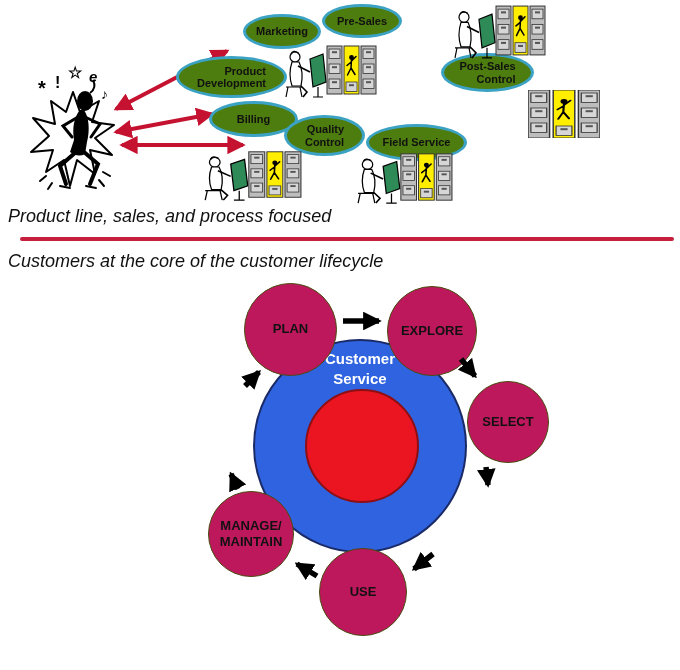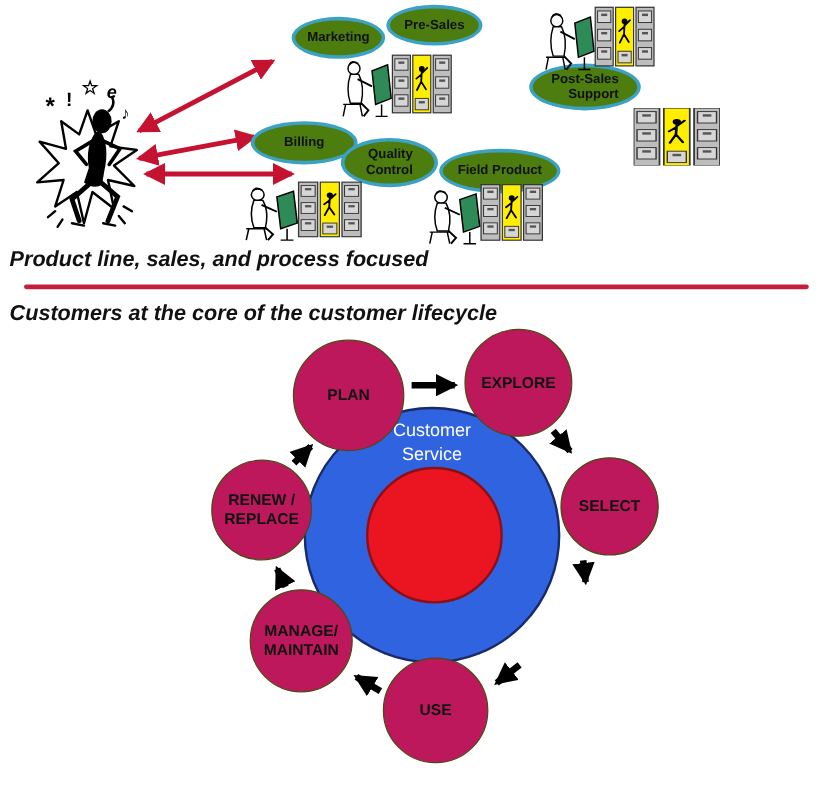--- a/index.html
+++ b/index.html
@@ -6,34 +6,34 @@
   .stage{position:relative;width:680px;height:670px;background:#fff;overflow:hidden;
          font-family:"Liberation Sans",sans-serif;}
   .abs{position:absolute;}
   svg{display:block;}
   
   .oval{position:absolute;background:#4d7c0f;border:3px solid #3ba2c4;border-radius:50%;
         display:flex;align-items:center;justify-content:center;text-align:right;
         font-weight:bold;font-size:11px;line-height:1.1;color:#111;
         white-space:pre-line;box-sizing:border-box;z-index:3;}
   
-  .caption{position:absolute;left:8px;width:660px;font-size:18px;font-weight:bold;
+  .caption{position:absolute;left:8px;width:660px;font-size:18px;font-weight:normal;
            font-style:italic;color:#111;z-index:6;}
   .divider{position:absolute;left:20px;top:237px;width:654px;height:4px;
            background:#c41f3c;border-radius:2px;z-index:6;}
   
   .circ{position:absolute;border-radius:50%;box-sizing:border-box;display:flex;
         align-items:center;justify-content:center;text-align:center;}
   .ring-blue{left:253px;top:339px;width:214px;height:214px;background:#2f63e0;
              border:2px solid #1a2a66;z-index:1;}
   .core-red{left:305px;top:389px;width:114px;height:114px;background:#ea1520;
             border:2px solid #8d0f14;z-index:2;}
   .stagec{background:#be185d;border:1.5px solid #4a4a10;font-weight:bold;
           font-size:13px;line-height:1.25;color:#111;white-space:pre-line;z-index:3;}
-  .ringlabel{position:absolute;color:#fff;font-weight:normal;text-align:center;
+  .ringlabel{position:absolute;color:#fff;font-weight:bold;text-align:center;
              white-space:pre-line;z-index:2;}
   .clip{z-index:4;}
 </style>
 </head>
 <body>
 
 <div class="stage">
 
   <svg class="abs" style="left:0;top:0;z-index:2" width="680" height="212" viewBox="0 0 680 212">
     <defs>
@@ -100,25 +100,27 @@
       <text x="55" y="88" font-size="16" font-weight="bold">!</text>
       <text x="68" y="78" font-size="16" font-weight="bold">☆</text>
       <text x="89" y="82" font-size="15" font-weight="bold" font-style="italic">e</text>
       <text x="101" y="99" font-size="14" font-weight="bold">♪</text>
     </g>
   </svg>
 
   <div class="oval" style="left:243px;top:14px;width:78px;height:35px"><span>Marketing</span></div>
   <div class="oval" style="left:322px;top:4px;width:80px;height:34px"><span>Pre-Sales</span></div>
   <div class="oval" style="left:441px;top:53px;width:93px;height:39px"><span>Post-Sales
-Support</span></div>
+Control</span></div>
+  <div class="oval" style="left:176px;top:56px;width:111px;height:42px"><span>Product
+Development</span></div>
   <div class="oval" style="left:209px;top:101px;width:89px;height:36px"><span>Billing</span></div>
   <div class="oval" style="left:284px;top:115px;width:81px;height:41px"><span>Quality
 Control</span></div>
-  <div class="oval" style="left:366px;top:124px;width:101px;height:37px"><span>Field Product</span></div>
+  <div class="oval" style="left:366px;top:124px;width:101px;height:37px"><span>Field Service</span></div>
 
   <svg class="abs clip" style="left:283px;top:42px" width="94" height="57" viewBox="0 0 94 57" preserveAspectRatio="none">
       <use href="#cluster"></use>
     </svg>
   <svg class="abs clip" style="left:452px;top:2px" width="94" height="58" viewBox="0 0 94 57" preserveAspectRatio="none">
       <use href="#cluster"></use>
     </svg>
   <svg class="abs clip" style="left:202px;top:148px" width="100" height="54" viewBox="0 0 94 57" preserveAspectRatio="none">
       <use href="#cluster"></use>
     </svg>
@@ -132,27 +134,25 @@
   <div class="caption" style="top:206px">Product line, sales, and process focused</div>
   <div class="divider"></div>
   <div class="caption" style="top:251px">Customers at the core of the customer lifecycle</div>
 
   <div class="circ ring-blue"></div>
   <div class="circ core-red"></div>
   <div class="ringlabel" style="left:280px;top:349px;width:160px;font-size:15px;line-height:1.35">Customer
 Service</div>
 
   <div class="circ stagec" style="left:244px;top:283px;width:93px;height:93px"><span>PLAN</span></div>
-  <div class="circ stagec" style="left:387px;top:274px;width:90px;height:90px"><span>EXPLORE</span></div>
+  <div class="circ stagec" style="left:387px;top:286px;width:90px;height:90px"><span>EXPLORE</span></div>
   <div class="circ stagec" style="left:467px;top:381px;width:82px;height:82px"><span>SELECT</span></div>
   <div class="circ stagec" style="left:319px;top:548px;width:88px;height:88px"><span>USE</span></div>
   <div class="circ stagec" style="left:208px;top:491px;width:86px;height:86px"><span>MANAGE/
 MAINTAIN</span></div>
-  <div class="circ stagec" style="left:176px;top:383px;width:84px;height:84px"><span>RENEW /
-REPLACE</span></div>
 
   <svg class="abs" style="left:0;top:0;z-index:5;pointer-events:none" width="680" height="670" viewBox="0 0 680 670">
     <g stroke="#000" stroke-width="5.5" fill="none">
       <line x1="343" y1="321" x2="379" y2="321" marker-end="url(#mblk)"></line>
       <line x1="461" y1="359" x2="475" y2="376" marker-end="url(#mblk)"></line>
       <line x1="486" y1="467" x2="488" y2="485" marker-end="url(#mblk)"></line>
       <line x1="433" y1="554" x2="414" y2="569" marker-end="url(#mblk)"></line>
       <line x1="317" y1="576" x2="297" y2="564" marker-end="url(#mblk)"></line>
       <line x1="238" y1="489" x2="231" y2="474" marker-end="url(#mblk)"></line>
       <line x1="245" y1="386" x2="259" y2="372" marker-end="url(#mblk)"></line>

